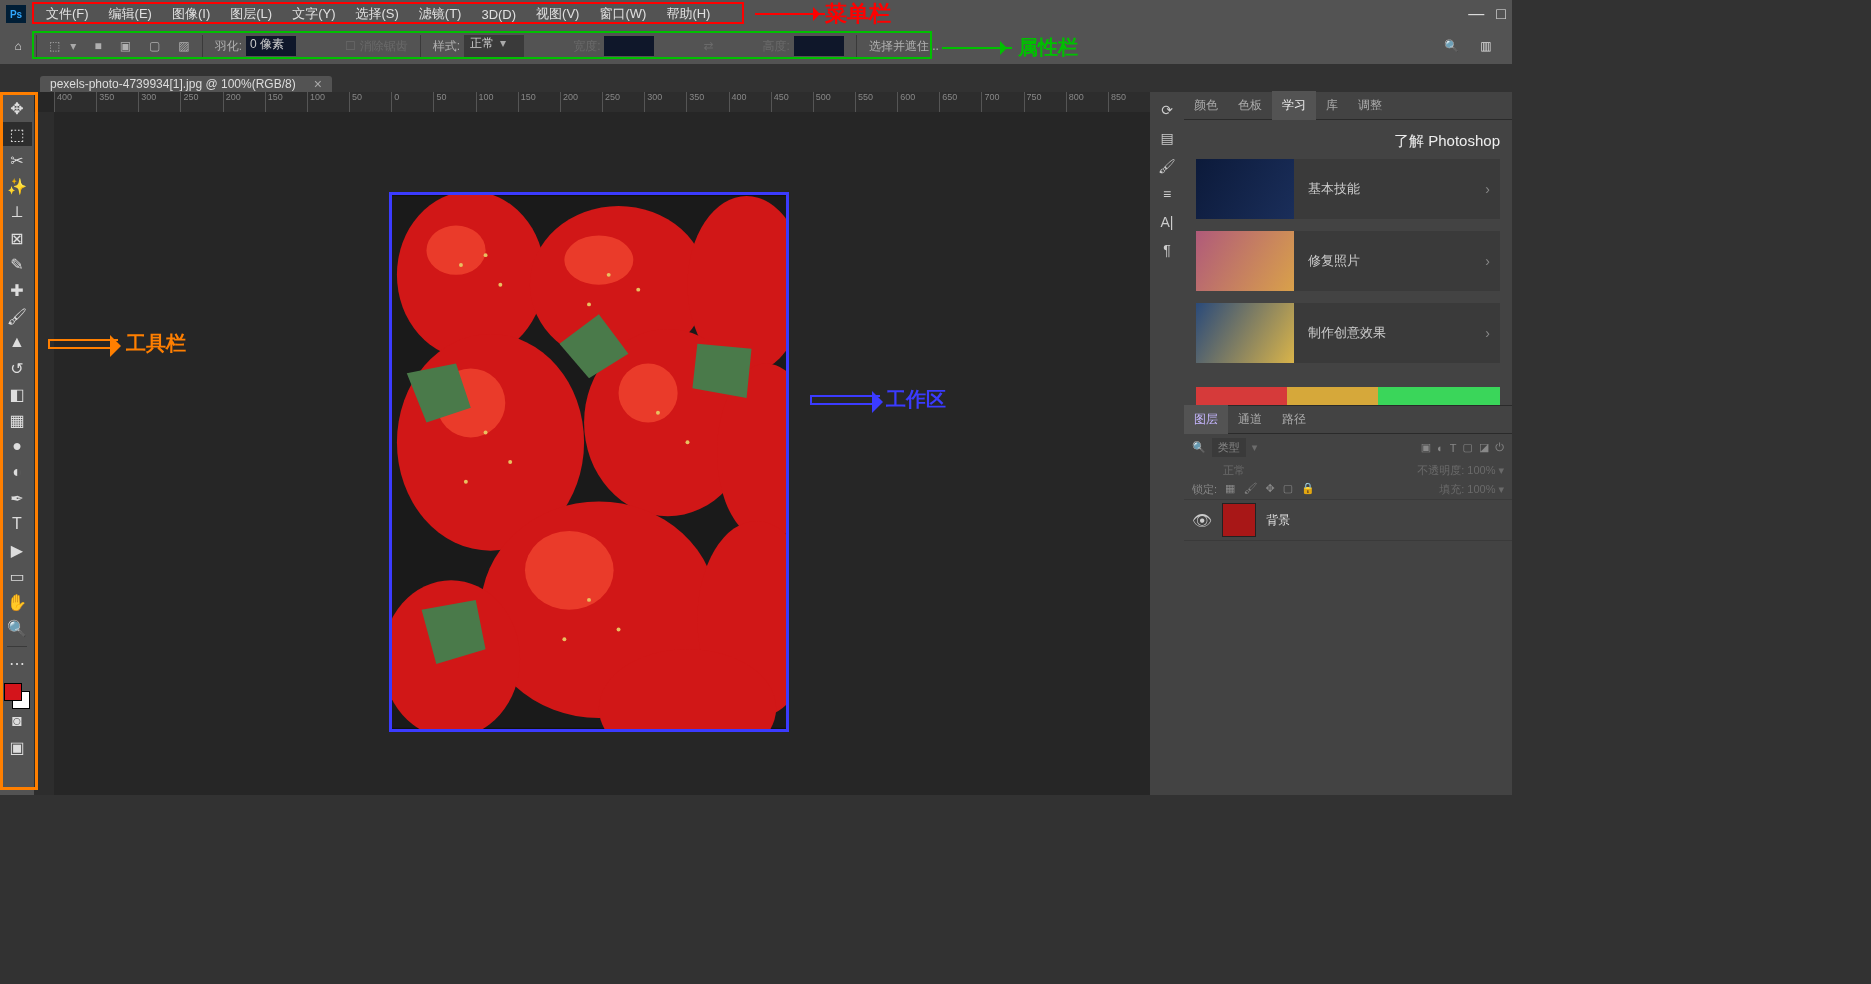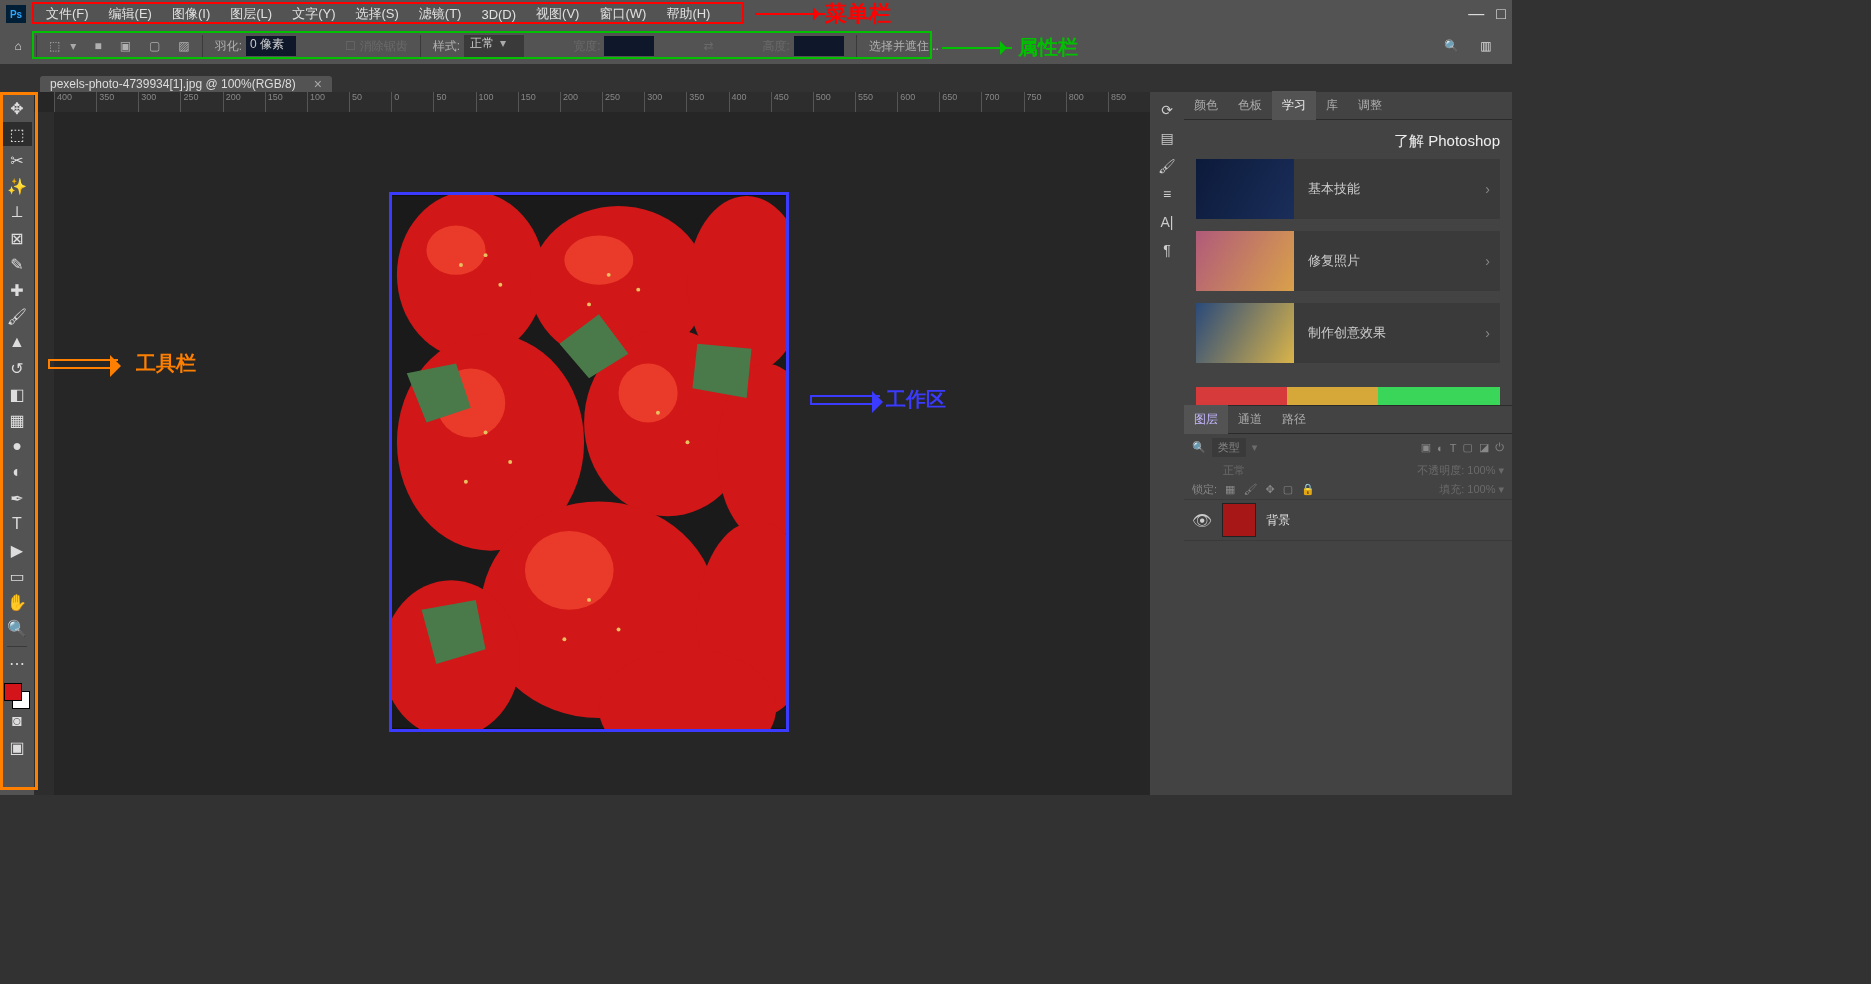--- a/index.html
+++ b/index.html
@@ -190,36 +190,36 @@
 .learn-card .lbl { flex:1; padding-left:14px; font-size:13px; }
 .learn-card .chev { padding:0 10px; color:#888; font-size:14px; }
 .learn-strip { height:18px; background:linear-gradient(90deg,#d63a3a 0 30%,#d6a83a 30% 60%,#3ad65a 60% 100%); margin:0 12px; }
 
 .layers-panel { flex:1; border-top:1px solid #2a2a2a; display:flex; flex-direction:column; }
 .layers-head .tab { padding:6px 10px; font-size:12px; color:#aaa; }
 .layers-head .tab.active { background:#535353; color:#c4b5fd; }
 .layer-opts { display:flex; align-items:center; gap:6px; padding:4px 8px; font-size:11px; color:#888; }
 .layer-opts .sel { background:#3a3a3a; padding:2px 6px; }
 .layer-row2 { display:flex; justify-content:space-between; padding:2px 8px; font-size:11px; color:#888; }
-.lock-row { display:flex; align-items:center; gap:8px; padding:2px 8px; font-size:11px; color:#888; }
+.lock-row { display:flex; gap:8px; padding:2px 8px; font-size:11px; color:#888; }
 .layer-item {
   display:flex; align-items:center; height:42px; padding:0 8px; gap:10px;
   border-top:1px solid #3a3a3a; border-bottom:1px solid #3a3a3a;
 }
 .layer-item .eye { font-size:16px; }
 .layer-item .thumb { width:34px; height:34px; background:#a81717; border:1px solid #222; }
 .layer-item .name { font-size:12px; color:#ddd; }
 
 .anno-box { position:absolute; pointer-events:none; z-index:50; }
 .box-red { top:2px; left:32px; width:712px; height:22px; border:2px solid #ff0000; }
 .arrow-red { top:4px; left:755px; height:20px; font-size:22px; color:#ff0000; display:flex; align-items:center; font-weight:bold; }
 .box-green { top:31px; left:32px; width:900px; height:28px; border:2px solid #00c000; }
 .arrow-green { top:34px; left:942px; font-size:20px; color:#00c000; display:flex; align-items:center; font-weight:bold; gap:6px; }
 .box-orange { top:92px; left:0; width:38px; height:698px; border:3px solid #ff7f00; }
-.arrow-orange { top:350px; left:48px; font-size:20px; color:#ff7f00; display:flex; align-items:center; font-weight:bold; gap:18px; }
+.arrow-orange { top:330px; left:48px; font-size:20px; color:#ff7f00; display:flex; align-items:center; font-weight:bold; gap:8px; }
 .arrow-blue { top:386px; left:810px; font-size:20px; color:#3b3bff; display:flex; align-items:center; font-weight:bold; gap:6px; }
 .arrow-shape {
   width:70px; height:2px; background:currentColor; position:relative; display:inline-block;
 }
 .arrow-shape::after {
   content:""; position:absolute; right:-2px; top:-6px;
   border:7px solid transparent; border-left-color:currentColor;
 }
 .arrow-shape.outline {
   background:transparent; border-top:2px solid currentColor; border-bottom:2px solid currentColor; height:10px;

